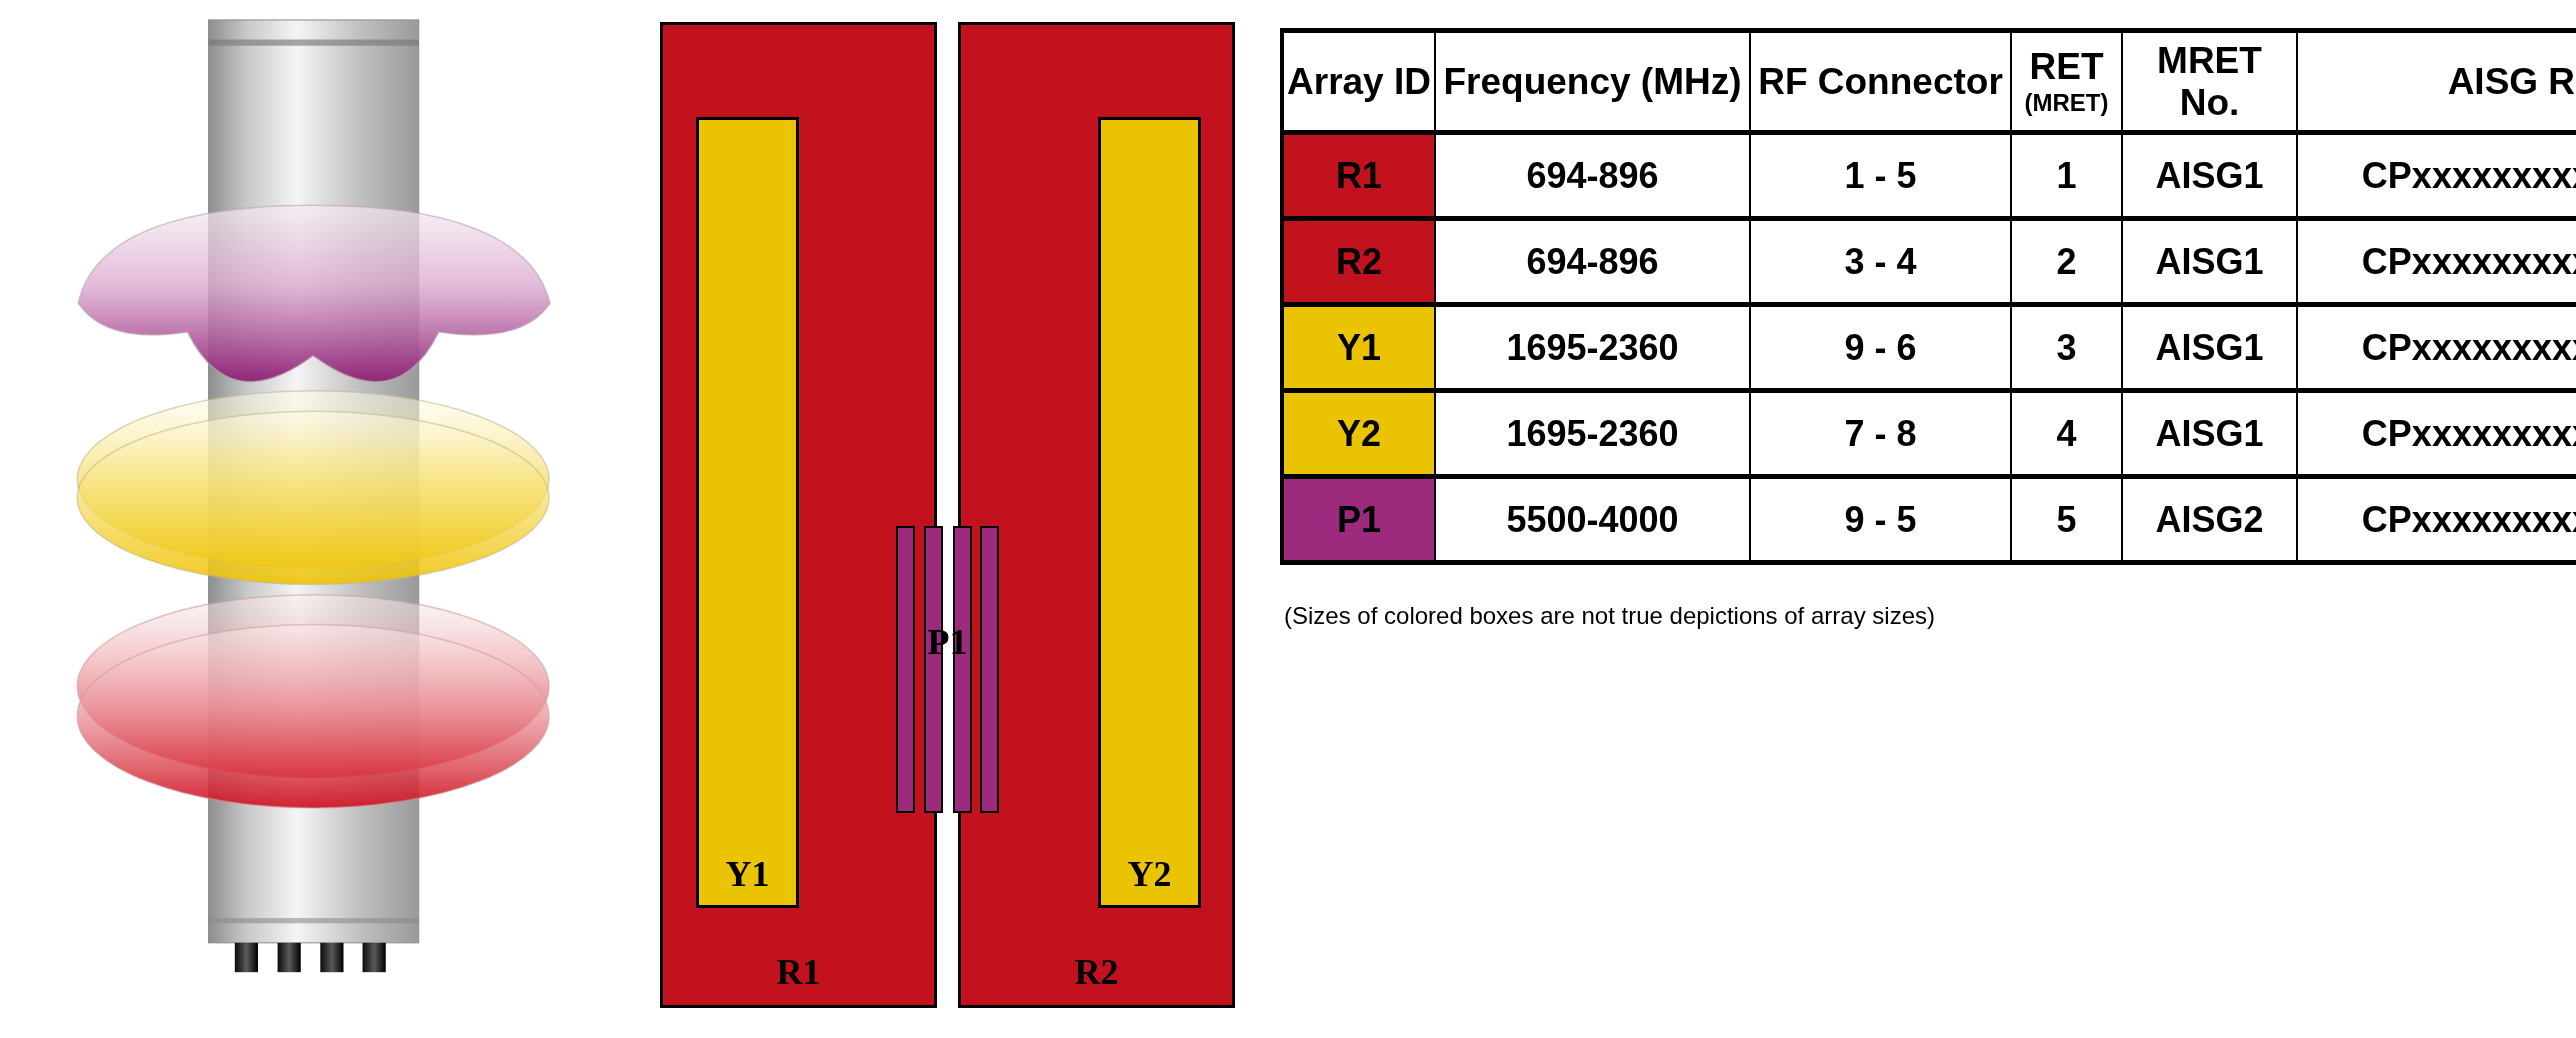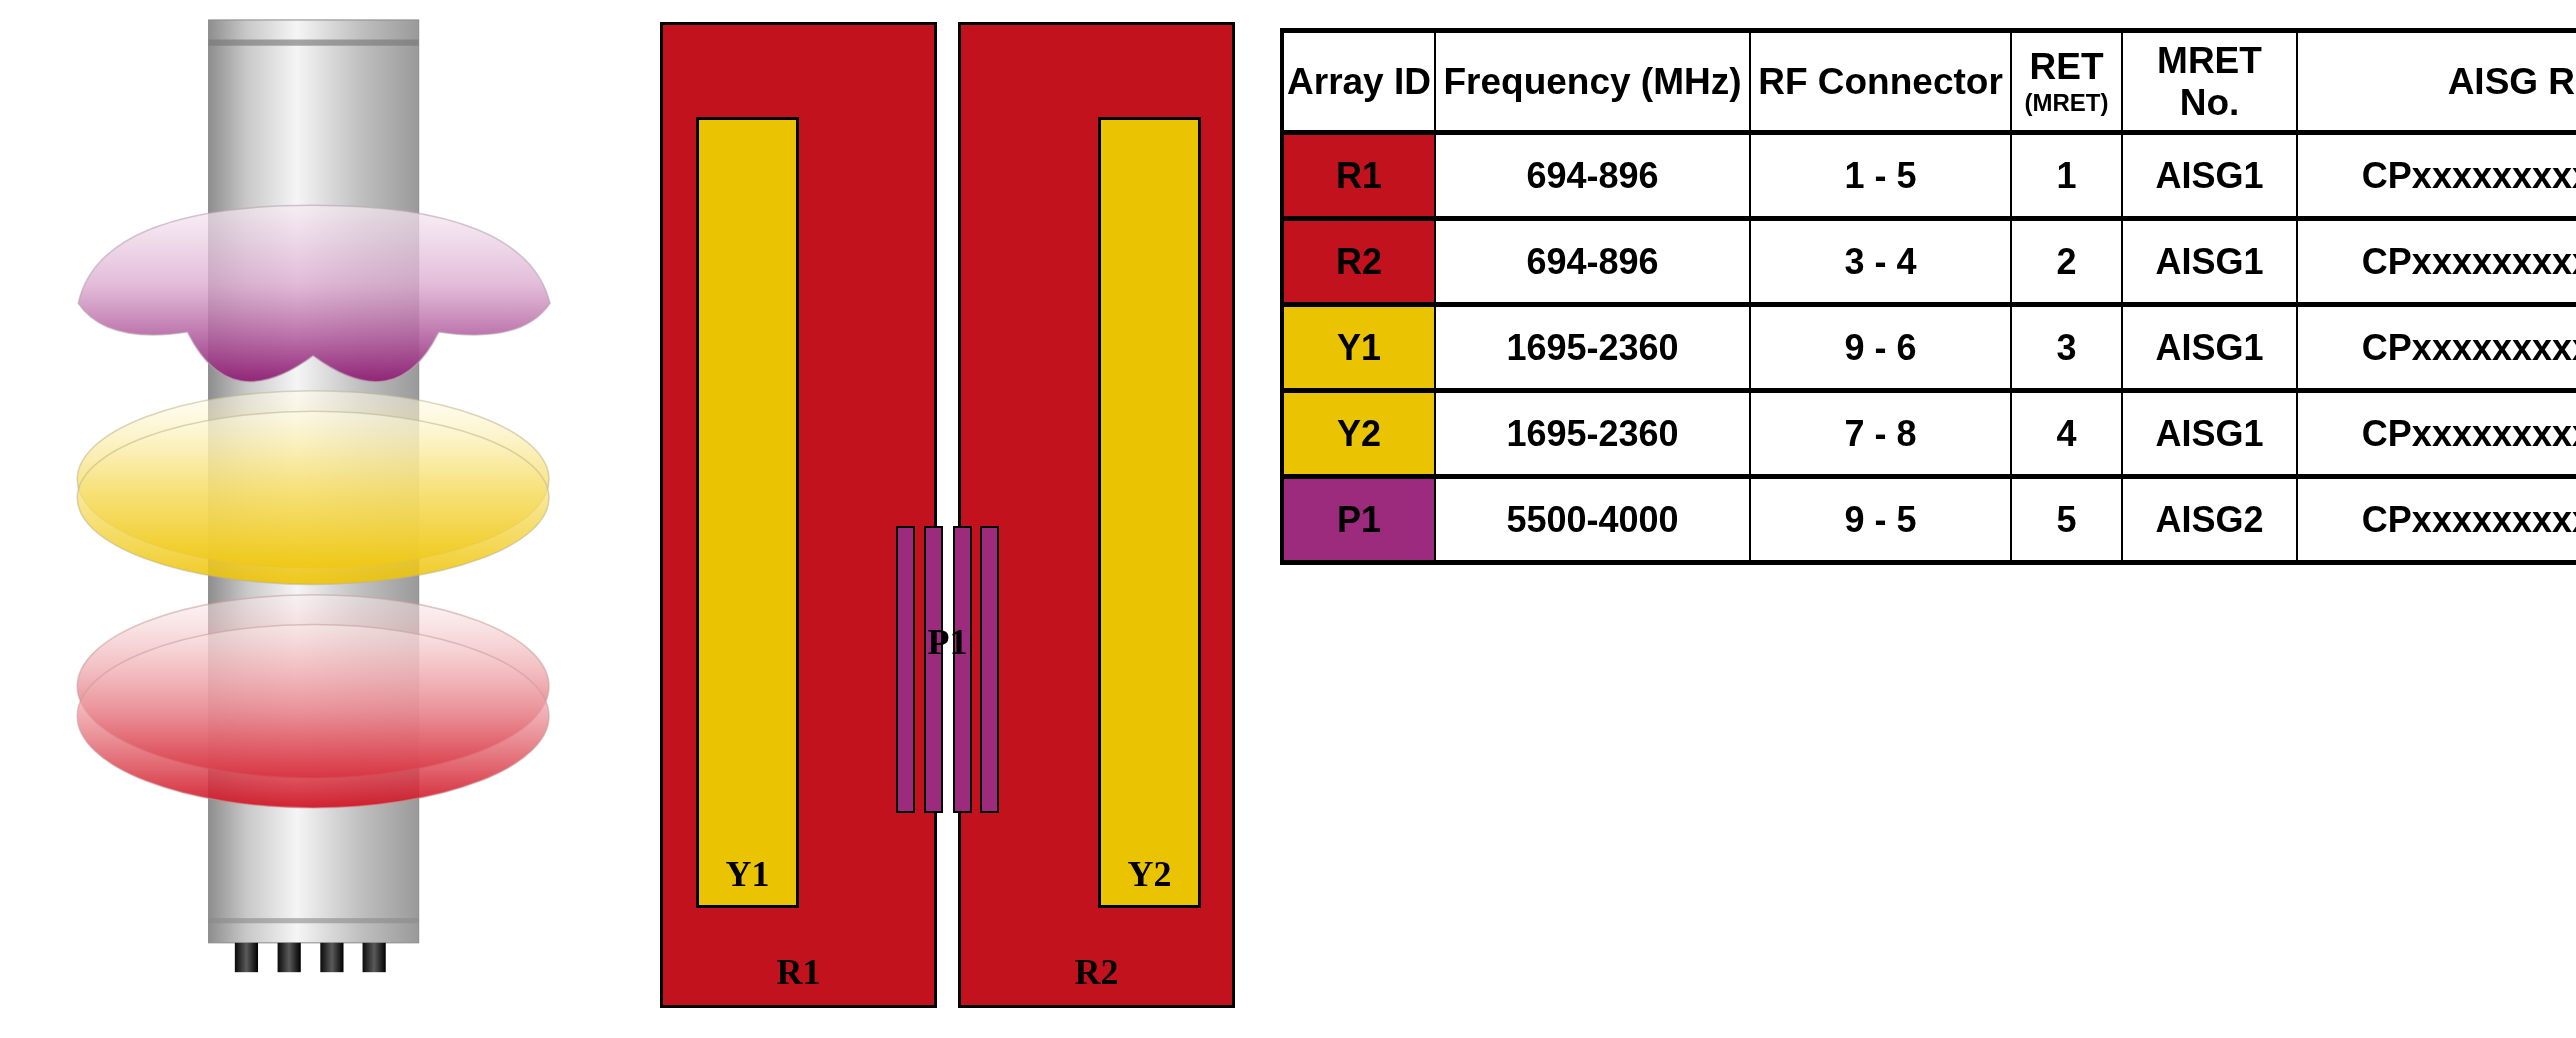--- a/index.html
+++ b/index.html
@@ -166,15 +166,16 @@
         <td style="background-color: rgb(156, 43, 126);">P1</td>
         <td>5500-4000</td>
         <td>9 - 5</td>
         <td>5</td>
         <td>AISG2</td>
         <td>CPxxxxxxxxxxxxxxMM.1</td>
       </tr>
     </tbody>
   </table>
 
+  <div class="note">(Sizes of colored boxes are not true depictions of array sizes)</div>
 
 </div>
 
 
 </body></html>

